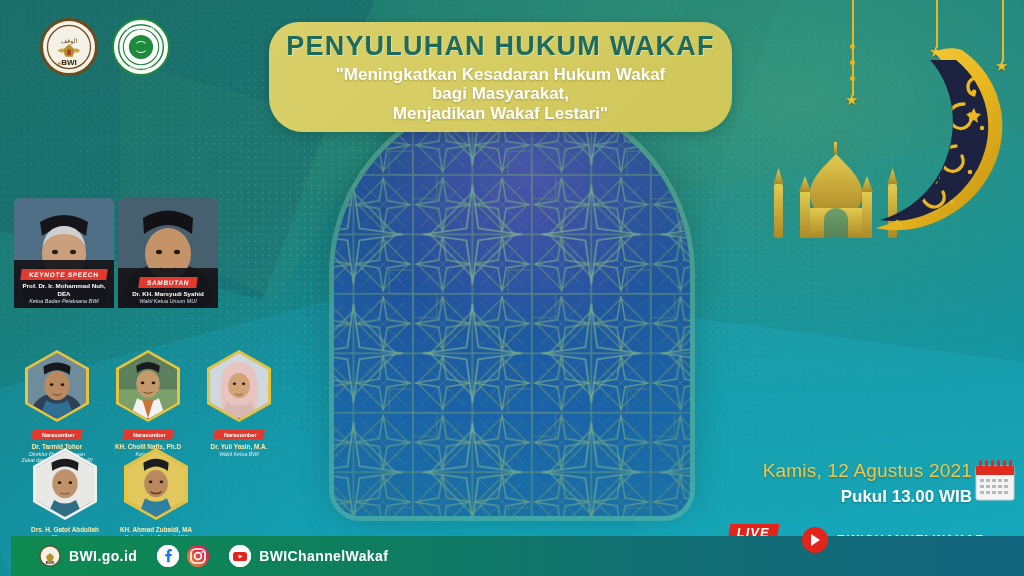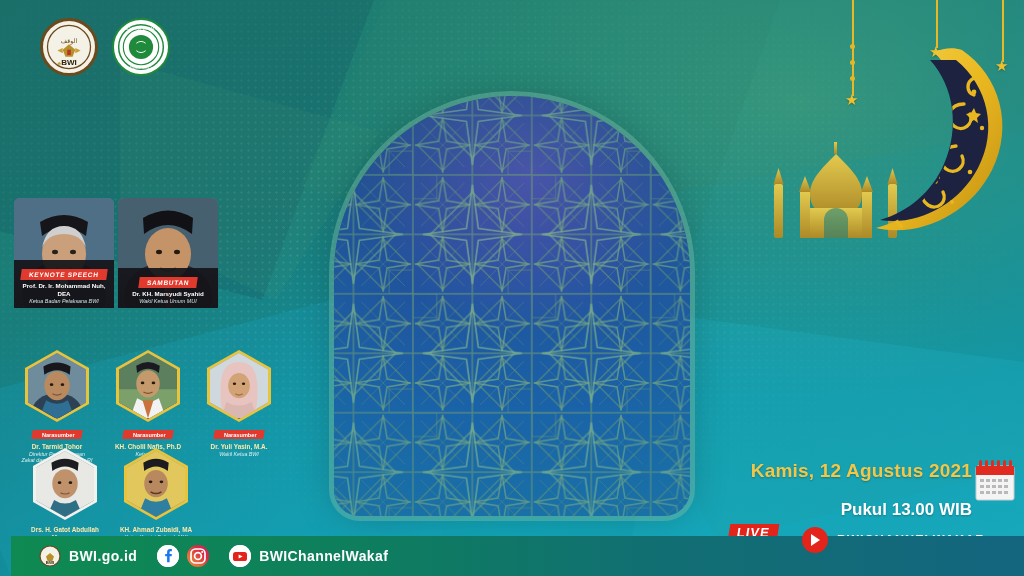--- a/index.html
+++ b/index.html
@@ -133,23 +133,23 @@
   .nbadge {
     display:inline-block; background:#e03a2f; color:#fff; font-size:5.6px; font-weight:bold;
     padding:1.5px 7px 1.5px 10px; transform:skewX(-10deg); margin-top:-8px; position:relative; z-index:3;
   }
   .nbadge span { display:inline-block; transform:skewX(10deg); }
   .nname { color:#ffe9a8; font-size:6.4px; font-weight:bold; margin-top:3px; line-height:1.2; }
   .nrole { color:#dff0f2; font-size:5.3px; font-style:italic; line-height:1.25; }
 
   
   #dateblock { position:absolute; right:52px; top:460px; text-align:right; }
-  #dateline { color:#f2c749; font-size:19px; font-weight:bold; letter-spacing:.2px;
+  #dateline { color:#f2c749; font-size:19px; font-weight:normal; letter-spacing:.2px;
               text-shadow:0 1px 2px rgba(0,0,0,.25); }
-  #timeline { color:#ffffff; font-size:17px; font-weight:bold; margin-top:18px;
+  #timeline { color:#ffffff; font-size:17px; font-weight:bold; margin-top:5px;
               text-shadow:0 1px 2px rgba(0,0,0,.25); }
   #cal { position:absolute; right:8px; top:458px; width:42px; height:44px; }
 
   
   #live { position:absolute; right:40px; top:524px; display:flex; align-items:center; gap:9px; }
   #livebox { position:relative; width:74px; height:32px; }
   .liv-top {
     position:absolute; top:0; left:0; background:#e2241b; color:#fff; font-weight:bold;
     font-size:13px; letter-spacing:1px; padding:1px 8px; transform:skewX(-9deg);
   }
@@ -315,20 +315,28 @@
           <text x="29" y="11" text-anchor="middle">MAJELIS ULAMA</text>
           <text x="29" y="53" text-anchor="middle">INDONESIA</text>
         </g>
         <g stroke="#ffffff" stroke-width="1" fill="none">
           <path d="M24 25 q5 -4 10 0 M24 33 q5 4 10 0"></path>
         </g>
       </svg>
     </div>
   </div>
 
+  <div id="banner">
+    <div id="title">PENYULUHAN HUKUM WAKAF</div>
+    <div id="subtitle">
+      <div>"Meningkatkan Kesadaran Hukum Wakaf</div>
+      <div>bagi Masyarakat,</div>
+      <div>Menjadikan Wakaf Lestari"</div>
+    </div>
+  </div>
 
   <div class="photo-card" style="left:14px; top:198px;">
     <div class="kv-photo">
       <svg viewBox="0 0 100 110" style="position:absolute;inset:0;">
         <rect width="100" height="110" fill="#4e6f85"></rect>
         <ellipse cx="50" cy="96" rx="42" ry="34" fill="#2f3b4a"></ellipse>
         <path d="M28 38 q22 -16 44 0 l2 -14 q-24 -14 -48 0 z" fill="#15151a"></path>
         <ellipse cx="50" cy="56" rx="22" ry="26" fill="#caa07c"></ellipse>
         <path d="M28 50 q5 -14 22 -14 q17 0 22 14 q-4 -22 -22 -22 q-18 0 -22 22z" fill="#cfcfcf"></path>
         <ellipse cx="41" cy="54" rx="3" ry="2.2" fill="#2b2018"></ellipse>

